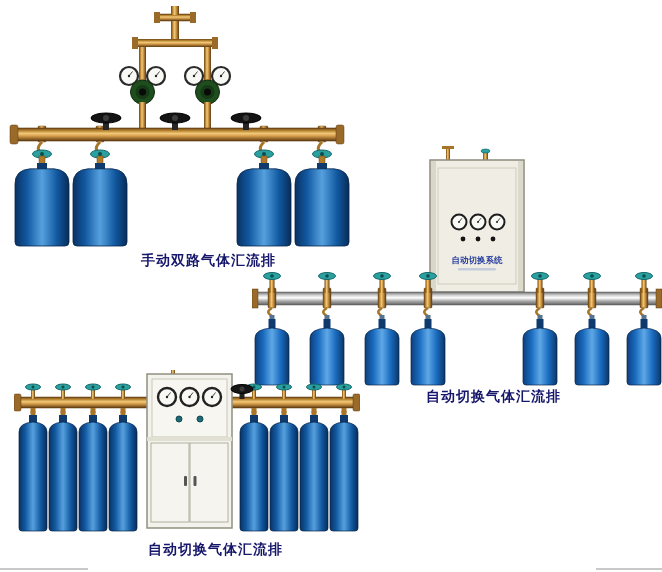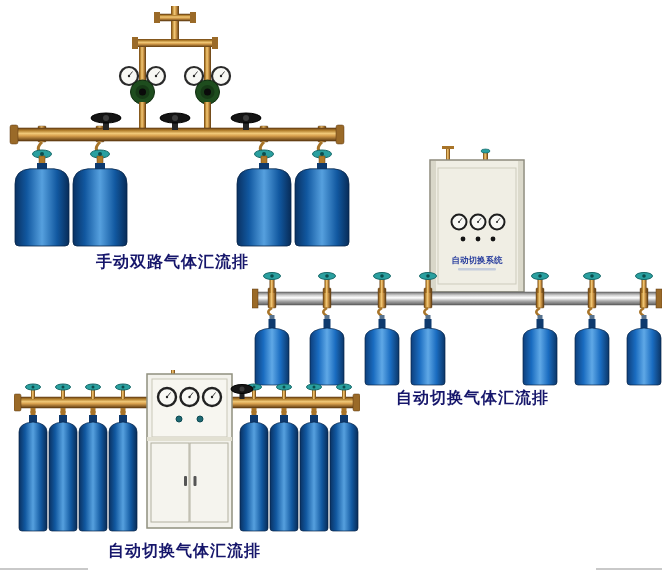--- a/index.html
+++ b/index.html
@@ -8,25 +8,25 @@
     width: 662px;
     height: 572px;
     background: #ffffff;
     overflow: hidden;
     font-family: "Liberation Sans", sans-serif;
   }
   .product { position: absolute; display: block; }
   .caption {
     position: absolute;
     font-family: "Liberation Sans", sans-serif;
-    font-size: 16px;
+    font-size: 14px;
     font-weight: bold;
     letter-spacing: 1px;
     color: #16166b;
-    text-align: left;
+    text-align: right;
     white-space: nowrap;
   }
   .edge-line { position: absolute; height: 2px; background: #c9c9c9; }
 </style>
 </head>
 <body>
 
 <div class="canvas">
 
   <svg class="product" style="left:8px; top:6px;" width="345" height="248" viewBox="0 0 345 248">

